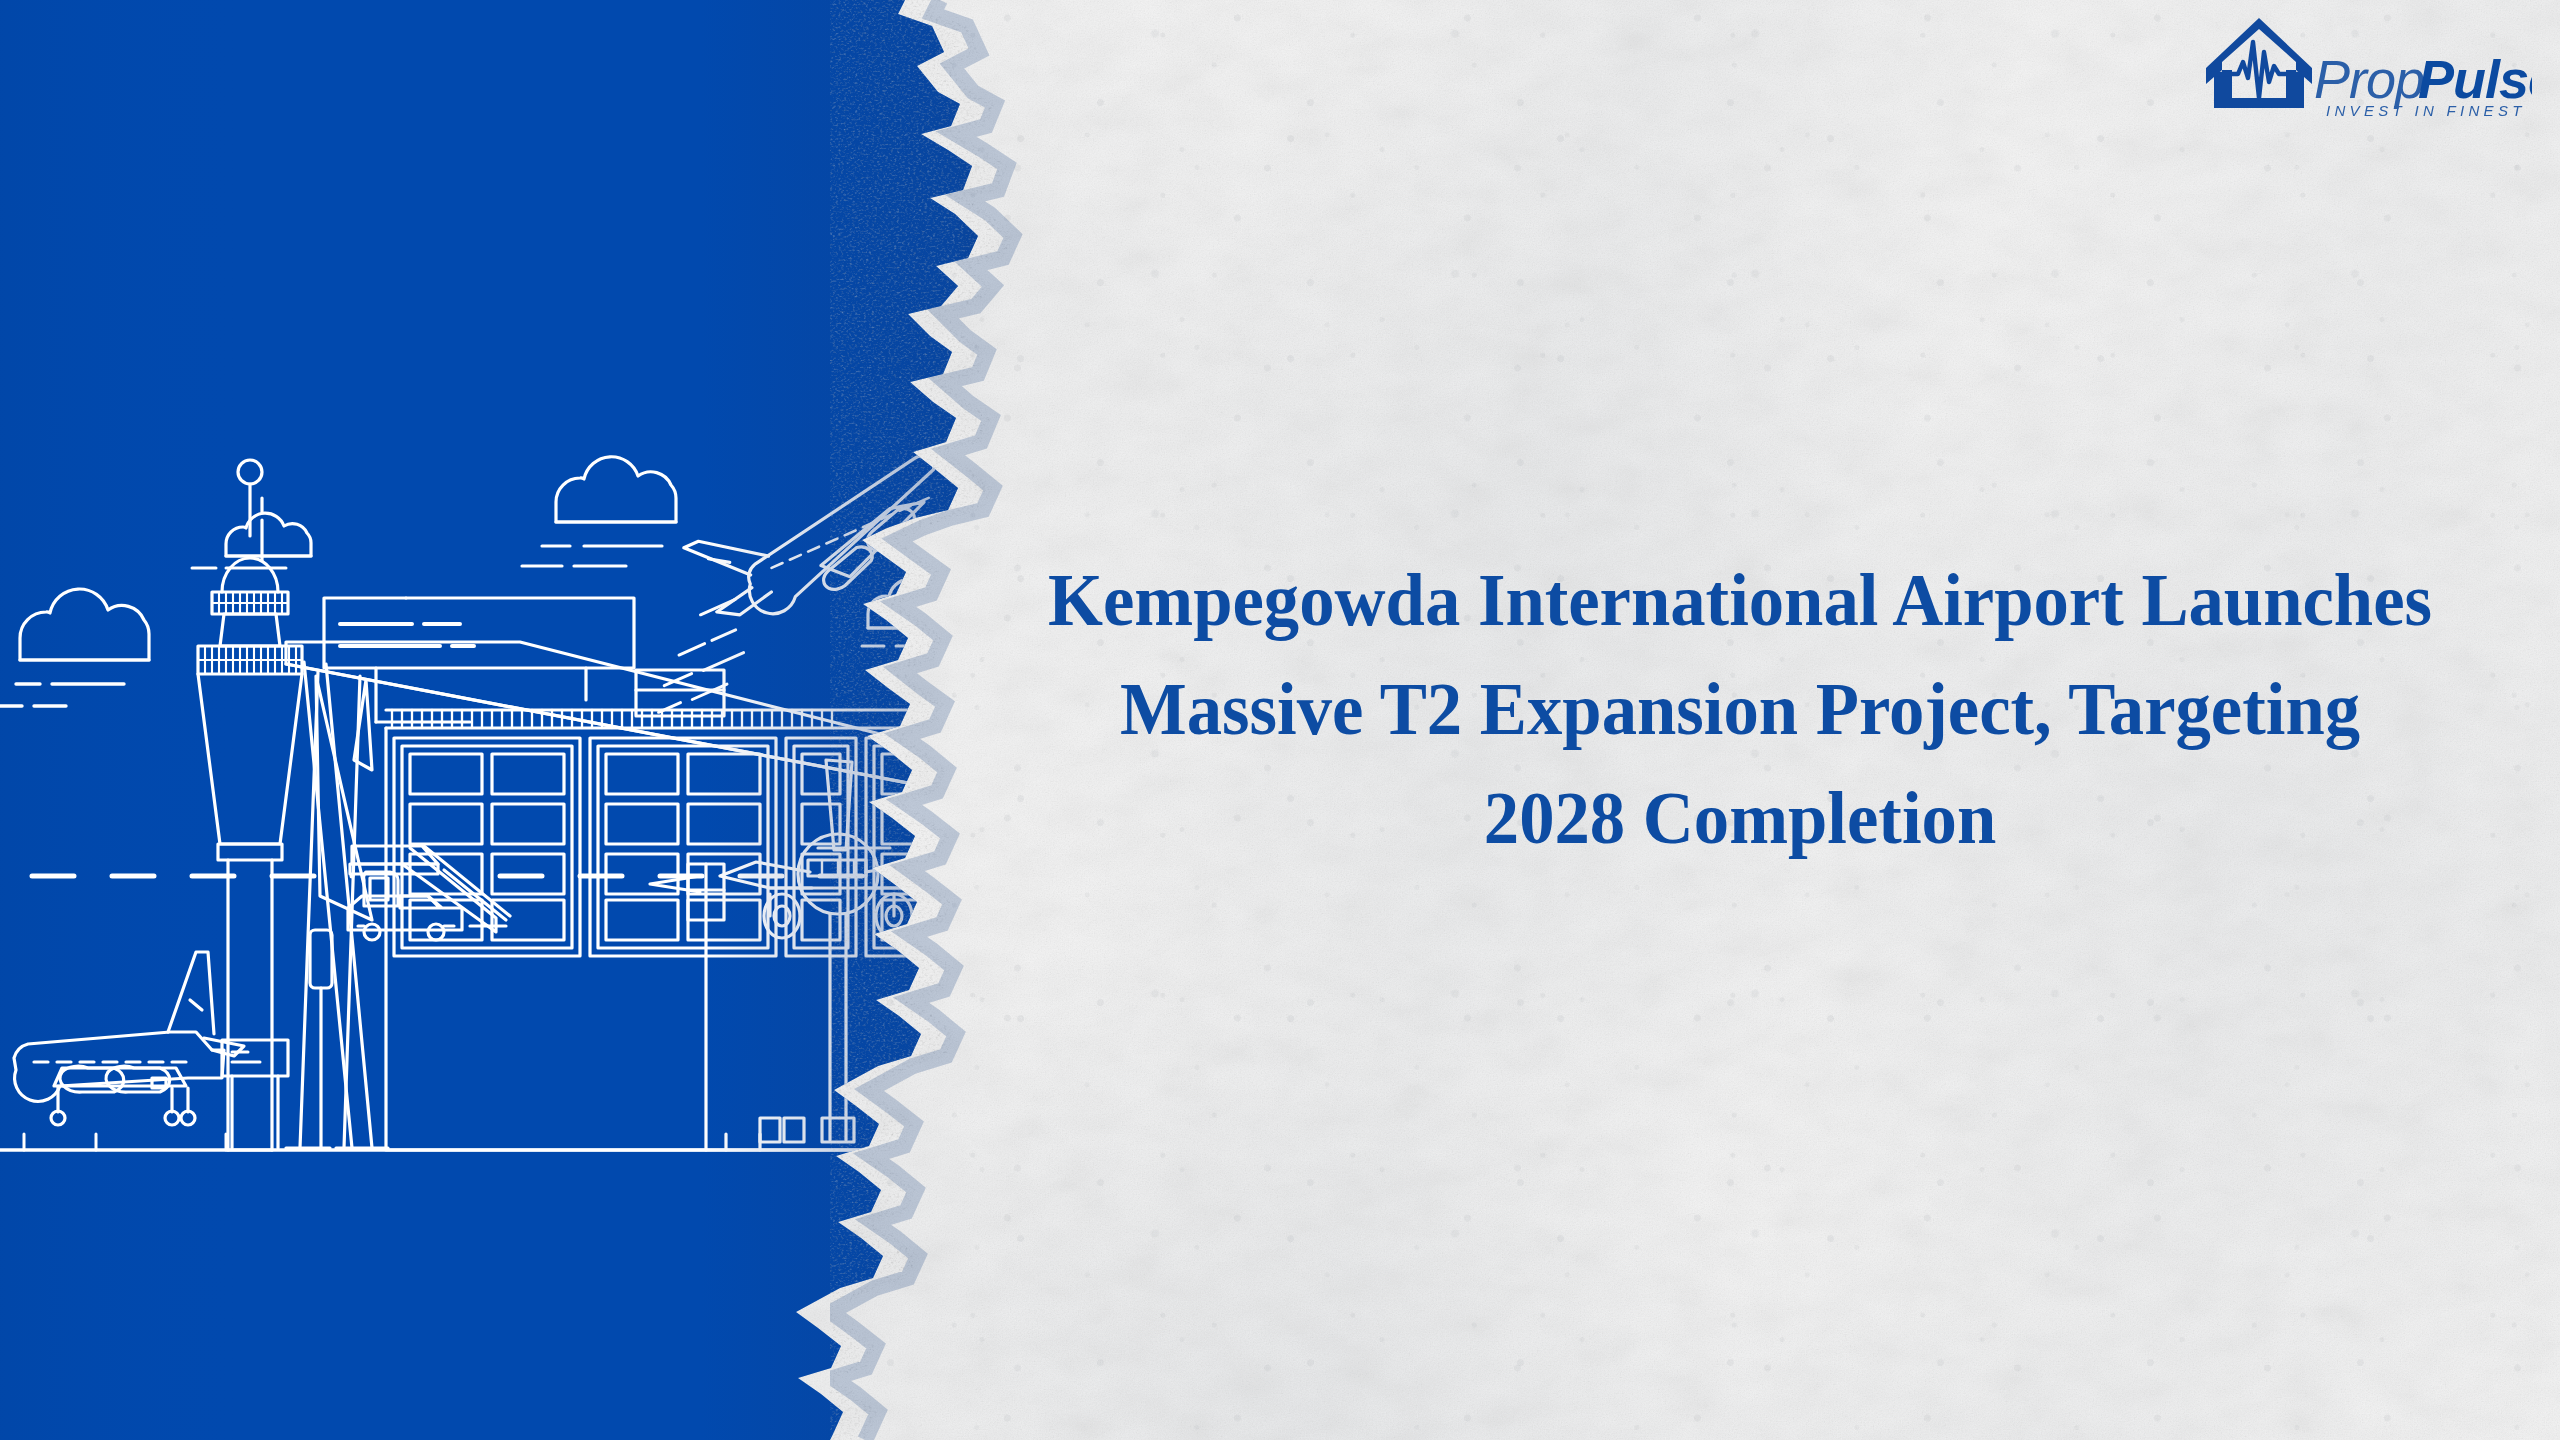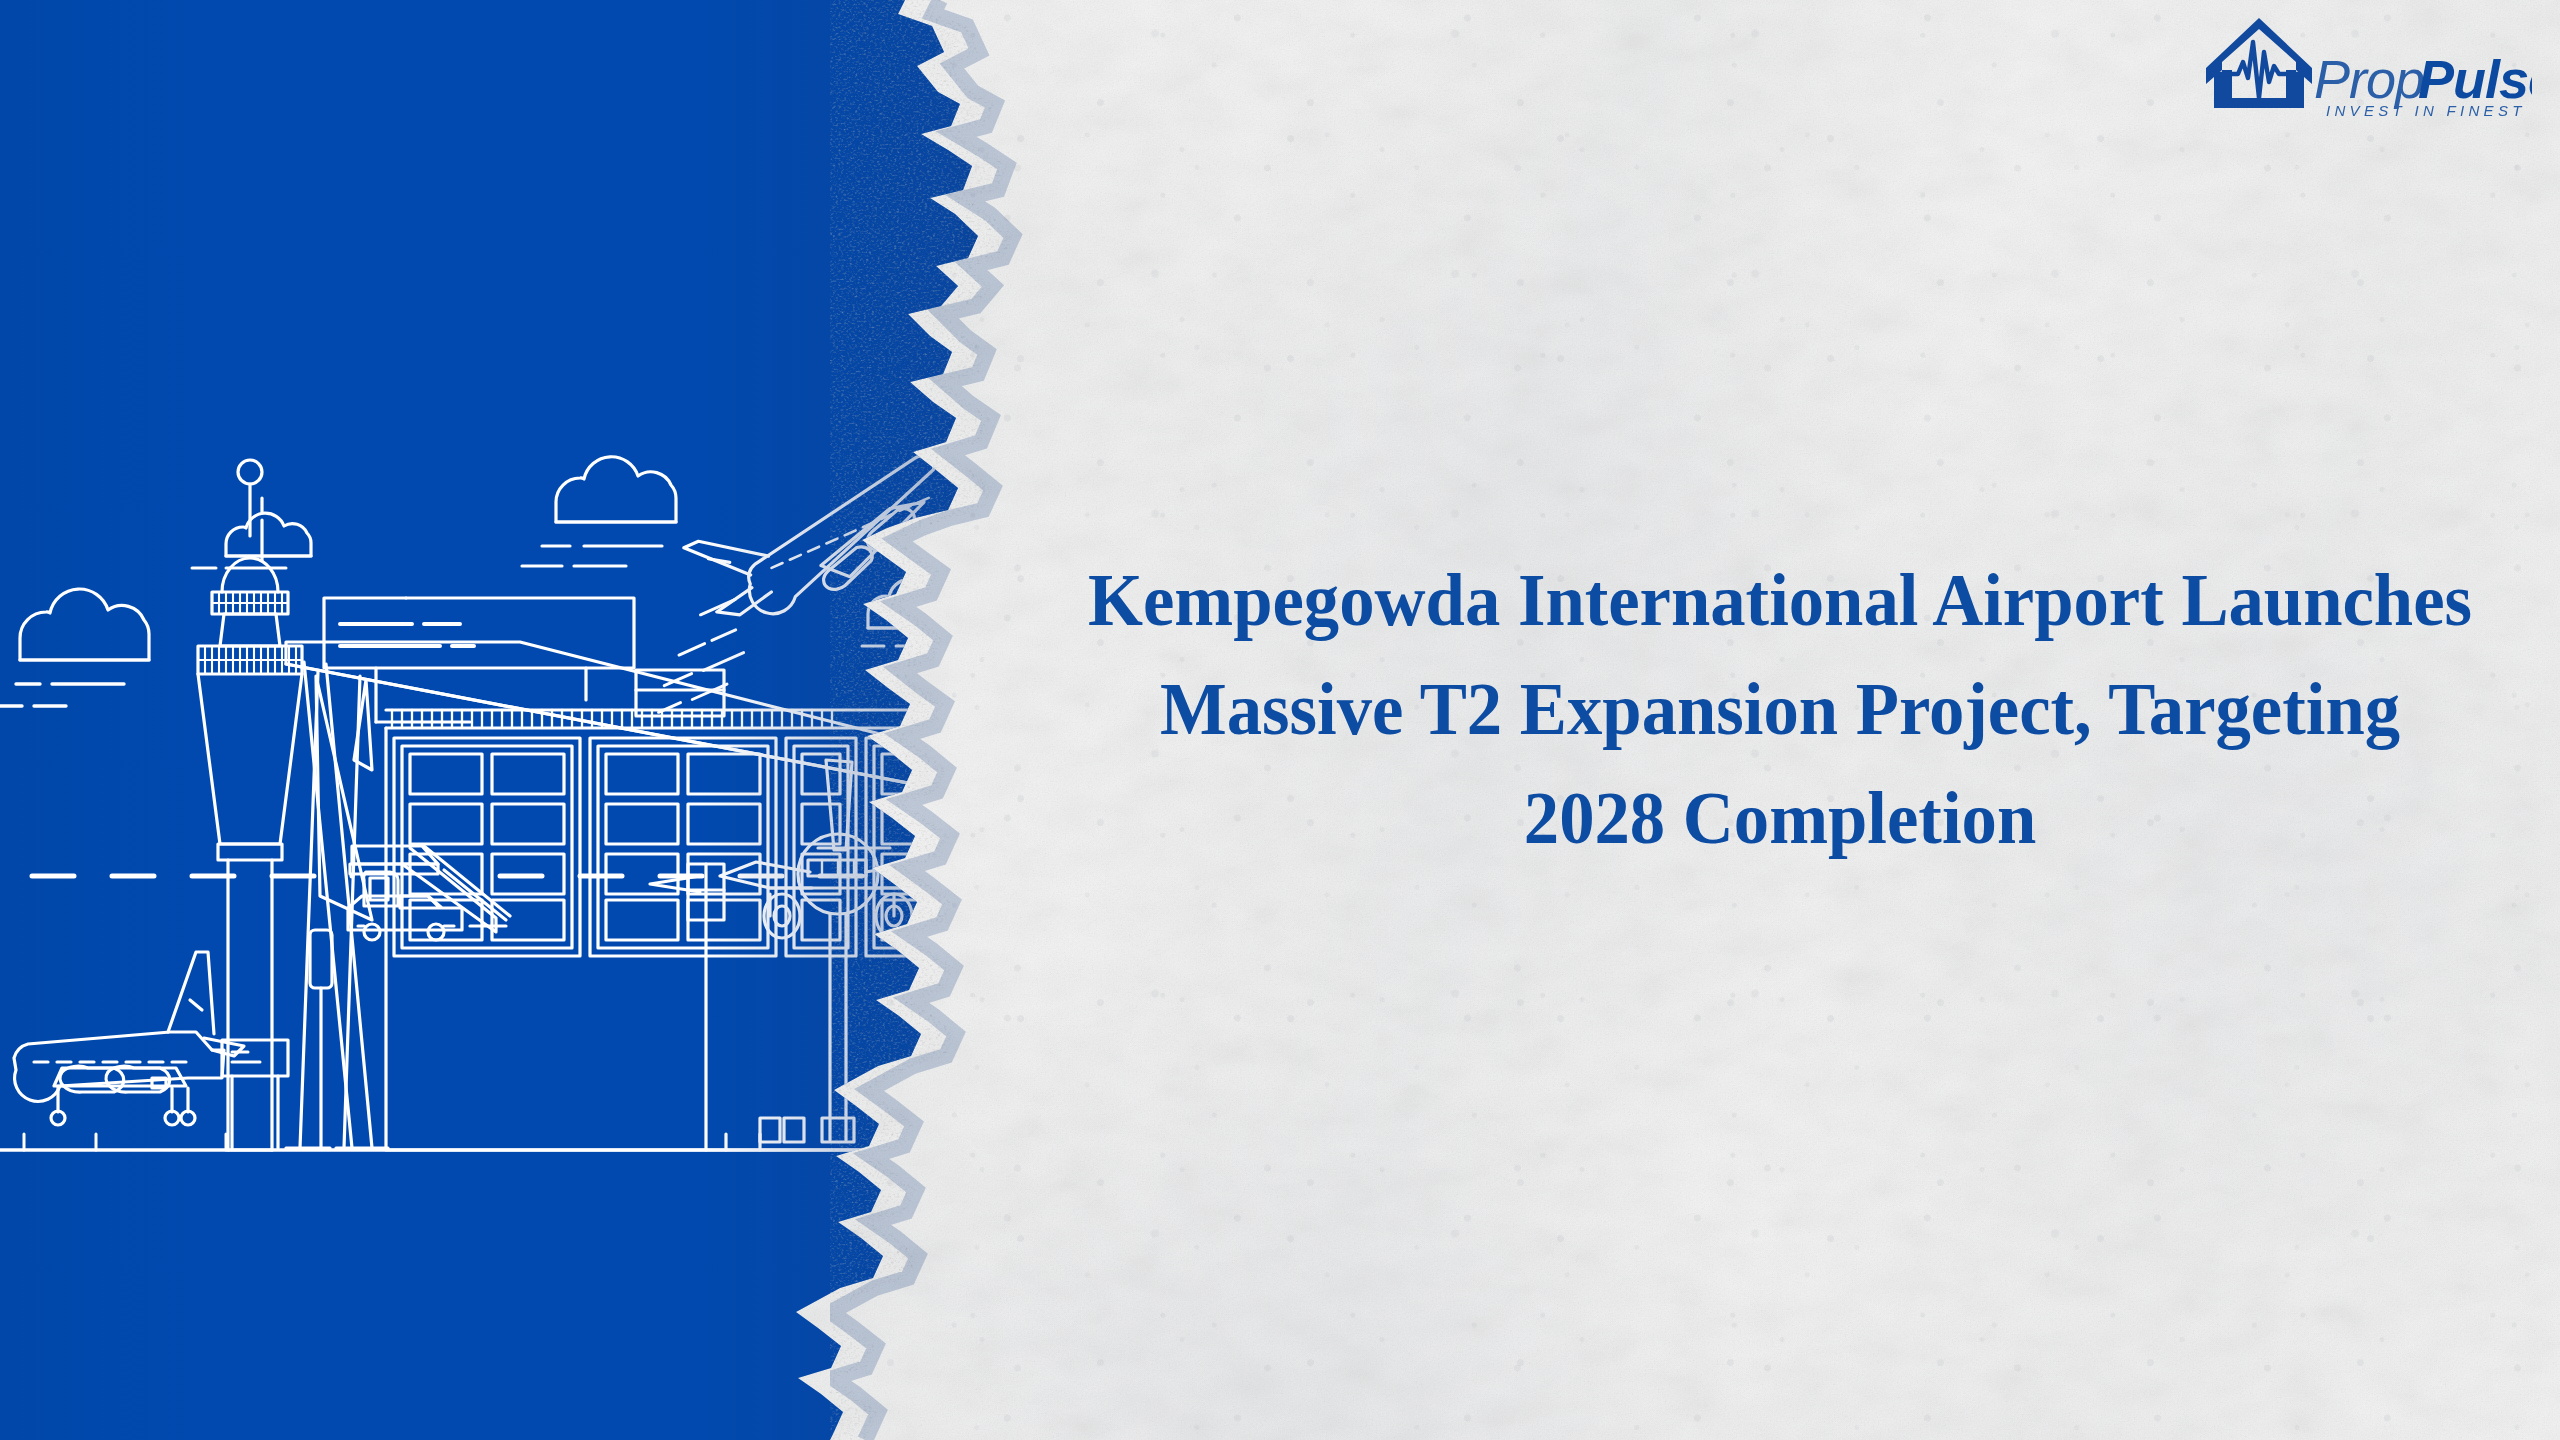--- a/index.html
+++ b/index.html
@@ -59,21 +59,21 @@
   .tear-fiber {
     position:absolute; left:830px; top:0; width:300px; height:1440px;
     pointer-events:none;
   }
 
   
   .headline-wrap {
     position:absolute;
     left:980px; top:0;
     width:1560px; height:1440px;
-    display:flex; align-items:center; justify-content:flex-end;
+    display:flex; align-items:center; justify-content:flex-start;
   }
   .headline {
     width:1520px;
     text-align:center;
     font-family:"Liberation Serif", serif;
     font-weight:700;
     font-size:74px;
     line-height:109px;
     color:#0D4CA3;
     letter-spacing:0px;

